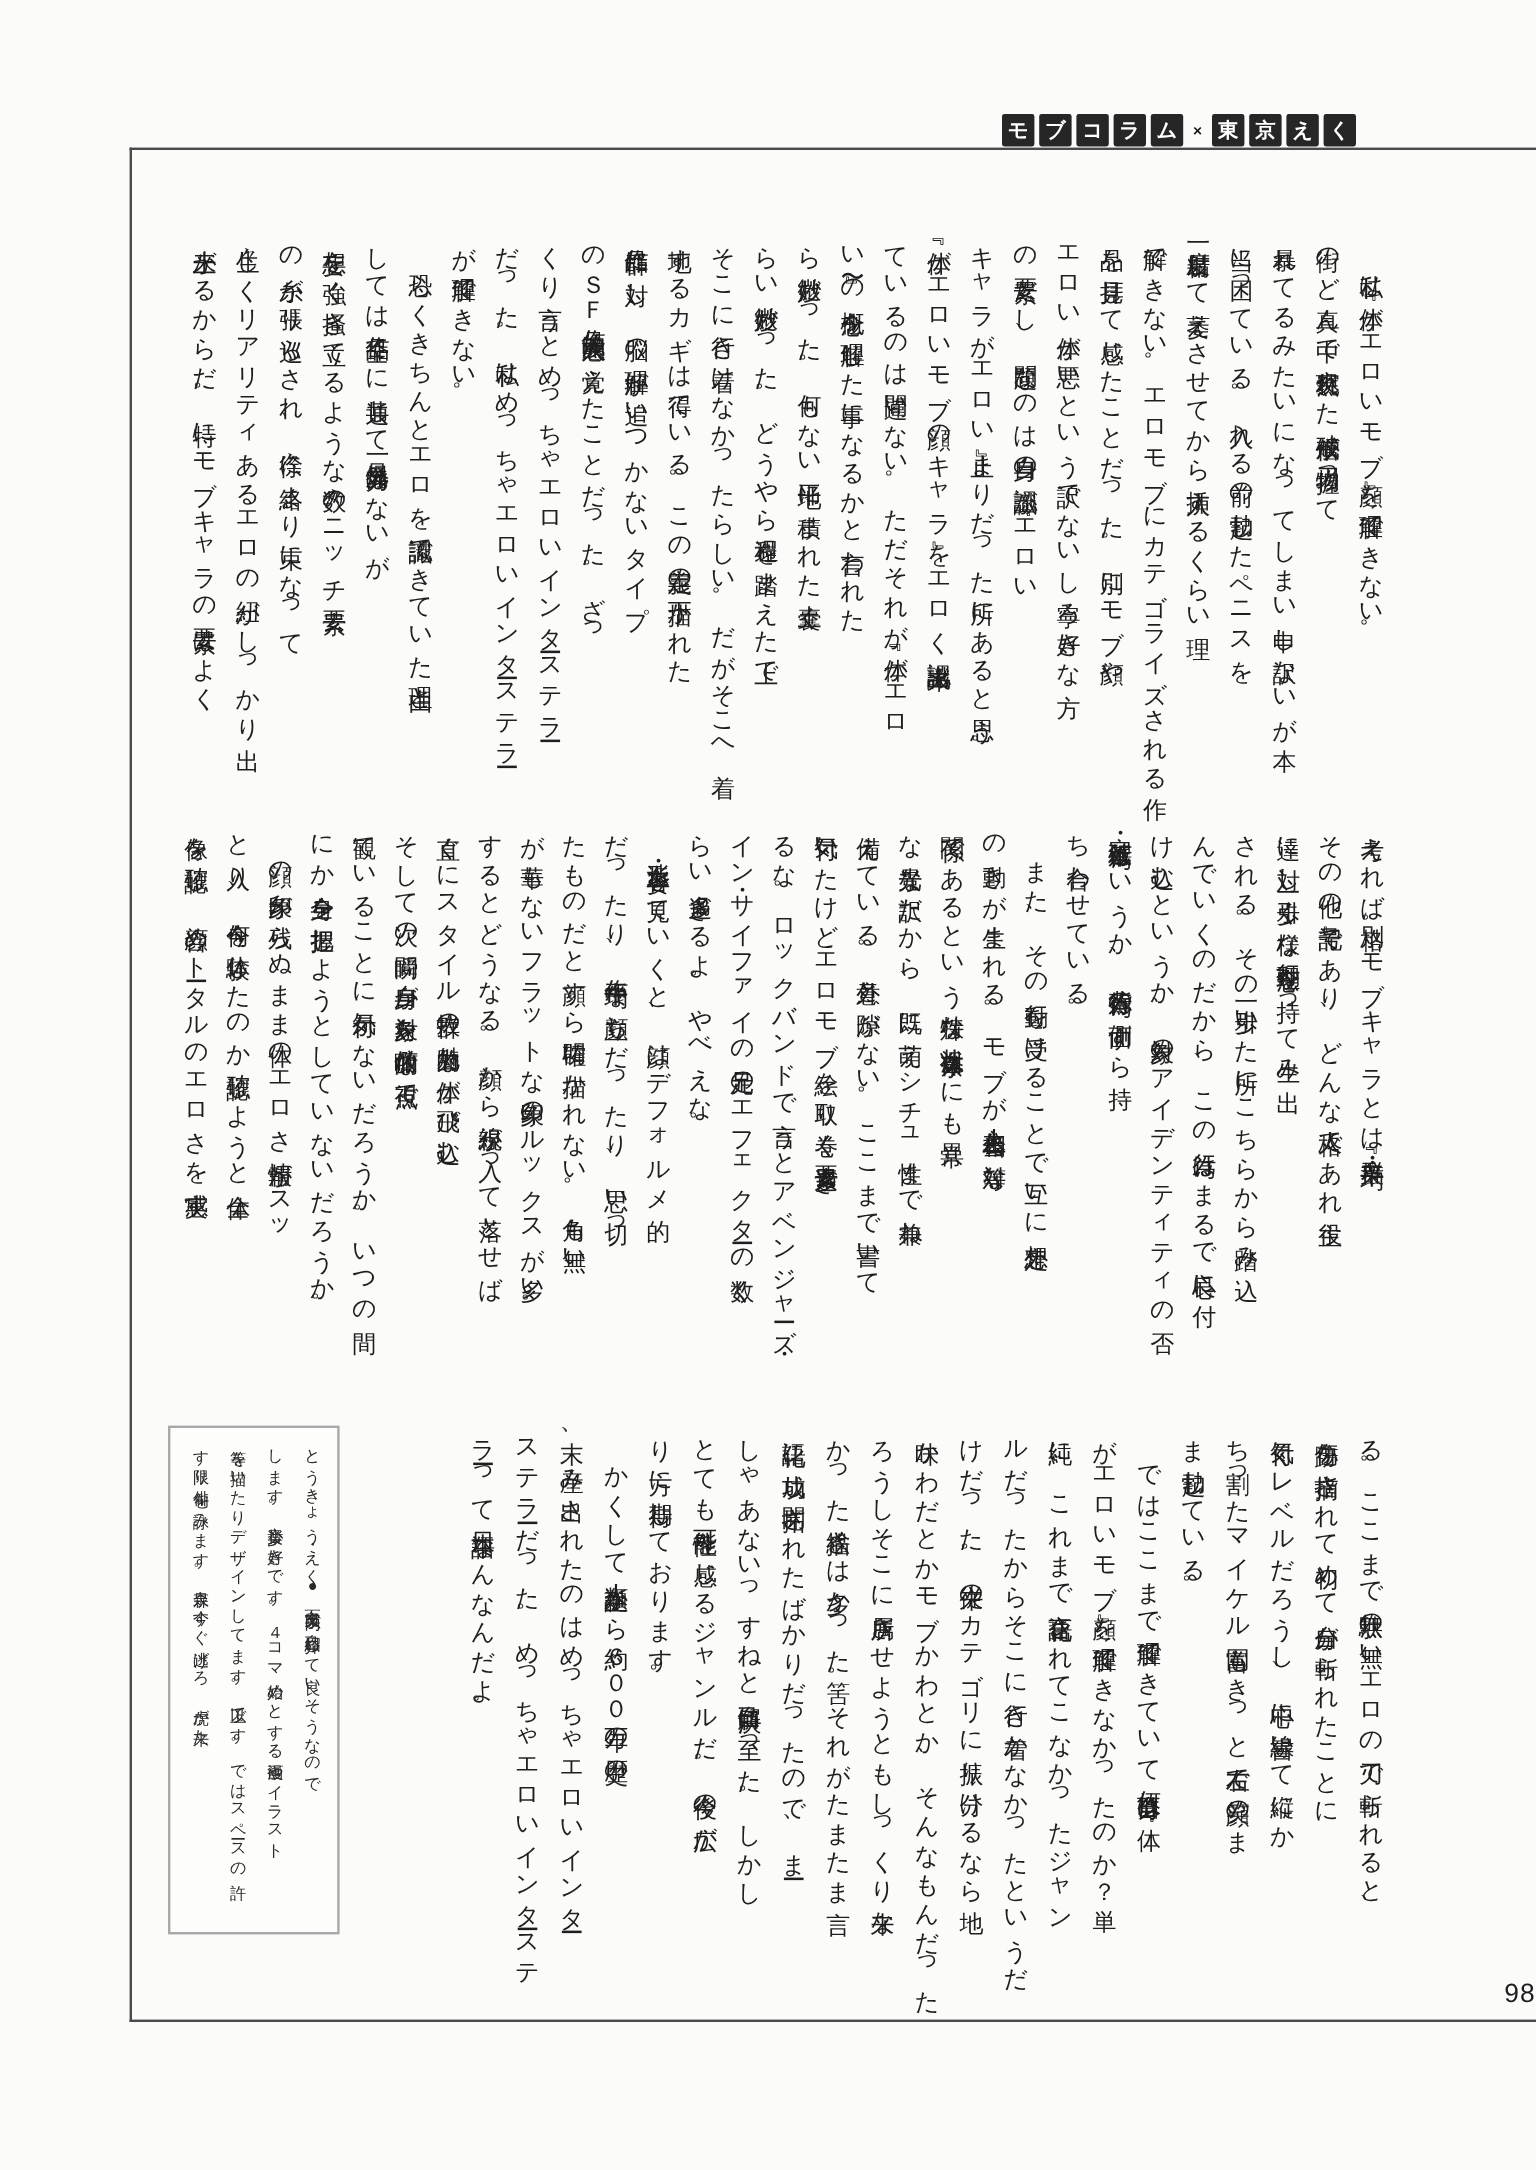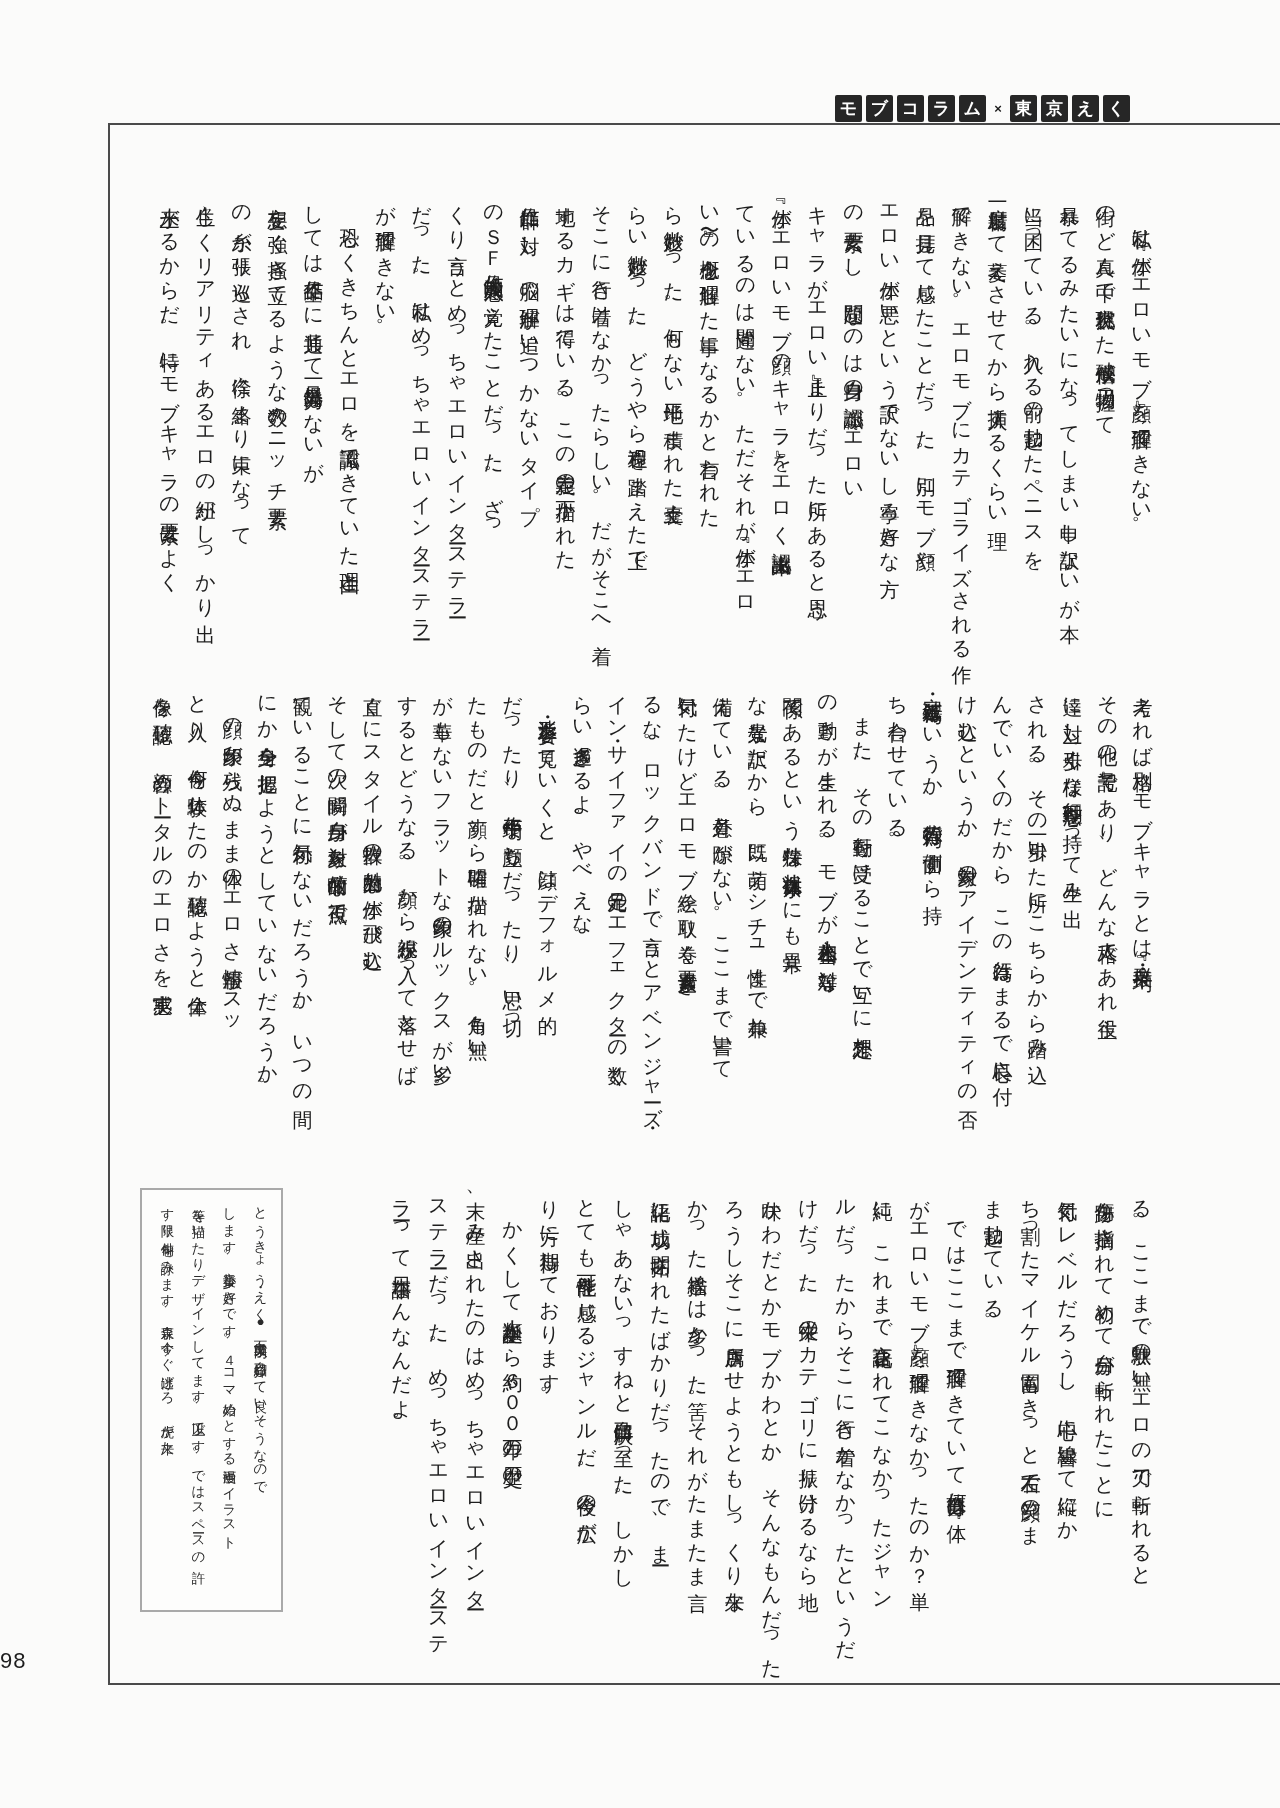--- a/index.html
+++ b/index.html
@@ -53,21 +53,21 @@
     box-sizing:border-box;
     padding:8px 5px;
     writing-mode:vertical-rl;
     font-size:13.5px;letter-spacing:1px;color:#2a2a2a;
     white-space:nowrap;
   }
   .profile-box .tcol{line-height:31px;}
   
   .page-number{
     position:absolute;top:1648px;left:0;right:0;
-    text-align:left;font-size:22px;color:#1d1d1d;
+    text-align:right;font-size:22px;color:#1d1d1d;
     letter-spacing:1px;
   }
 </style>
 </head>
 <body>
 
 <div class="rule rule-top"></div>
 <div class="rule rule-left"></div>
 <div class="rule rule-bottom"></div>
 

